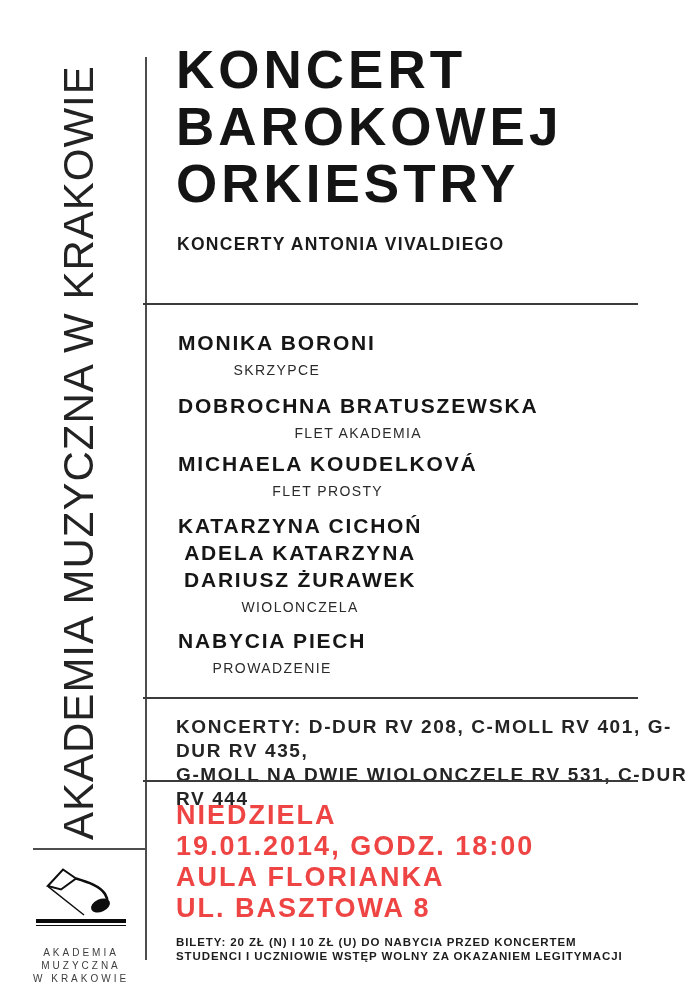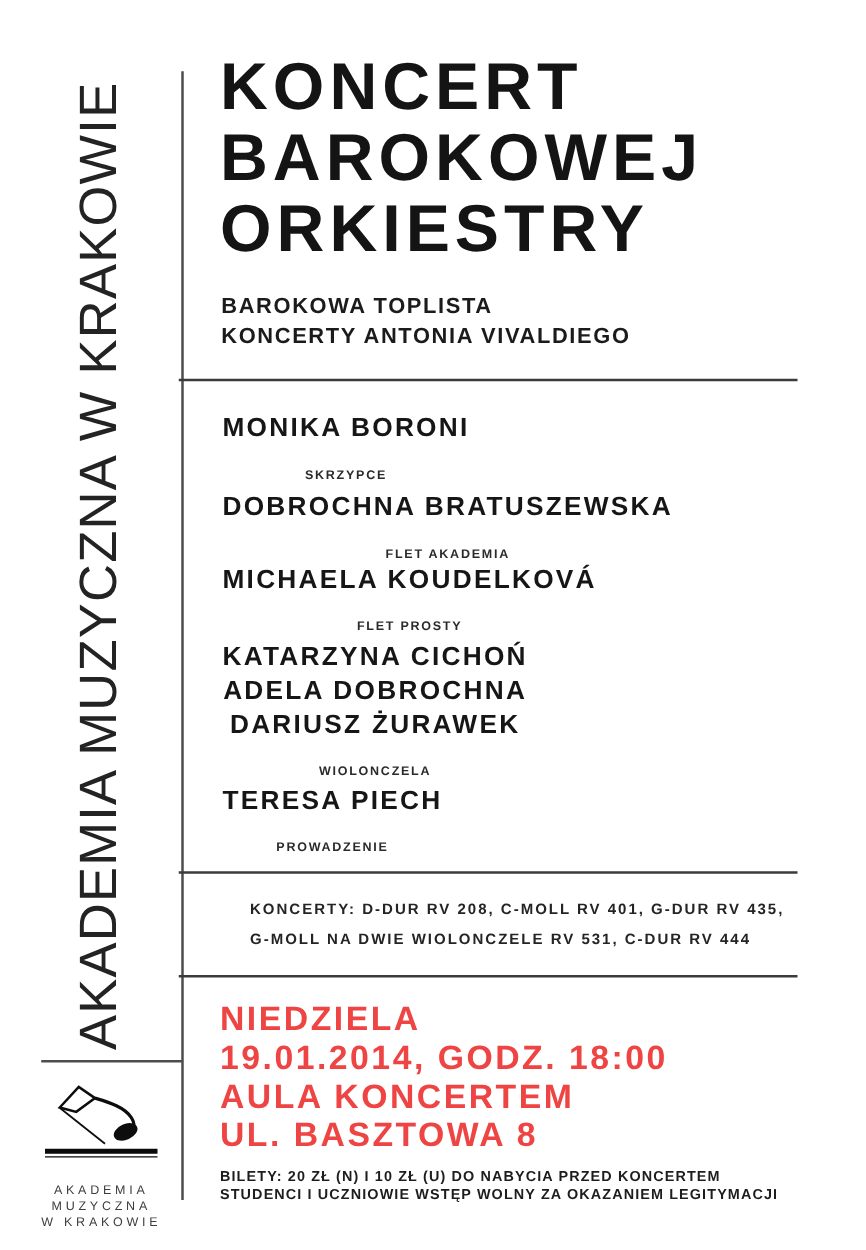--- a/index.html
+++ b/index.html
@@ -30,23 +30,23 @@
     line-height:56px;
   }
 
   
   .title{position:absolute;left:176px;top:41px;font-size:53px;line-height:57px;font-weight:700;letter-spacing:4px;color:#141414;}
   .subtitle{position:absolute;left:177px;top:233px;font-size:17.5px;line-height:23.5px;font-weight:700;letter-spacing:1.3px;color:#1b1b1b;}
 
   .group{position:absolute;left:178px;text-align:center;}
   .g1{top:329px;} .g2{top:392px;} .g3{top:450px;} .g4{top:512px;} .g5{top:627px;}
   .performer-name{font-size:21px;line-height:27px;font-weight:700;letter-spacing:1.8px;color:#161616;}
-  .performer-role{margin-top:16px;font-size:10px;line-height:18px;font-weight:700;letter-spacing:1.4px;color:#2b2b2b;}
+  .performer-role{margin-top:5px;font-size:14px;line-height:18px;font-weight:400;letter-spacing:1.4px;color:#2b2b2b;}
 
-  .program{position:absolute;left:176px;top:715px;font-size:12px;line-height:24px;font-weight:700;letter-spacing:1.6px;color:#242424;margin-left:24px;}
+  .program{position:absolute;left:176px;top:715px;font-size:19px;line-height:24px;font-weight:700;letter-spacing:1.6px;color:#242424;}
   .event{position:absolute;left:176px;top:800px;font-size:27px;line-height:31px;font-weight:700;letter-spacing:2px;color:#ef4444;}
   .tickets{position:absolute;left:176px;top:936px;font-size:11.5px;line-height:13.8px;font-weight:700;letter-spacing:0.9px;color:#1d1d1d;}
 
   
   .logo{position:absolute;left:33px;top:866px;width:96px;}
   .logo-glyph{position:absolute;left:13px;top:0;}
   .logo-rule-thick{position:absolute;left:3px;top:53px;width:90px;height:3.5px;background:#0a0a0a;}
   .logo-rule-thin{position:absolute;left:3px;top:59px;width:90px;height:1.4px;background:#0a0a0a;}
   .logo-text{position:absolute;left:0;top:81px;width:96px;text-align:center;font-size:10px;line-height:12.8px;font-weight:400;letter-spacing:3px;color:#3d3d3d;white-space:nowrap;}
 </style>
@@ -62,21 +62,20 @@
     <div class="v-text">AKADEMIA MUZYCZNA W KRAKOWIE</div>
   </div>
 
   <div class="title">
     <div>KONCERT</div>
     <div>BAROKOWEJ</div>
     <div>ORKIESTRY</div>
   </div>
 
   <div class="subtitle">
-    <div>BAROKOWA TOPLISTA</div>
     <div>KONCERTY ANTONIA VIVALDIEGO</div>
   </div>
 
   <div class="sep sep1"></div>
 
   <div class="group g1">
     <div class="performer-name">MONIKA BORONI</div>
     <div class="performer-role">SKRZYPCE</div>
   </div>
 
@@ -85,43 +84,43 @@
     <div class="performer-role">FLET AKADEMIA</div>
   </div>
 
   <div class="group g3">
     <div class="performer-name">MICHAELA KOUDELKOVÁ</div>
     <div class="performer-role">FLET PROSTY</div>
   </div>
 
   <div class="group g4">
     <div class="performer-name">KATARZYNA CICHOŃ</div>
-    <div class="performer-name">ADELA DOBROCHNA</div>
+    <div class="performer-name">ADELA KATARZYNA</div>
     <div class="performer-name">DARIUSZ ŻURAWEK</div>
     <div class="performer-role">WIOLONCZELA</div>
   </div>
 
   <div class="group g5">
-    <div class="performer-name">TERESA PIECH</div>
+    <div class="performer-name">NABYCIA PIECH</div>
     <div class="performer-role">PROWADZENIE</div>
   </div>
 
   <div class="sep sep2"></div>
 
   <div class="program">
     <div>KONCERTY: D-DUR RV 208, C-MOLL RV 401, G-DUR RV 435,</div>
     <div>G-MOLL NA DWIE WIOLONCZELE RV 531, C-DUR RV 444</div>
   </div>
 
   <div class="sep sep3"></div>
 
   <div class="event">
     <div>NIEDZIELA</div>
     <div>19.01.2014, GODZ. 18:00</div>
-    <div>AULA KONCERTEM</div>
+    <div>AULA FLORIANKA</div>
     <div>UL. BASZTOWA 8</div>
   </div>
 
   <div class="tickets">
     <div>BILETY: 20 ZŁ (N) I 10 ZŁ (U) DO NABYCIA PRZED KONCERTEM</div>
     <div>STUDENCI I UCZNIOWIE WSTĘP WOLNY ZA OKAZANIEM LEGITYMACJI</div>
   </div>
 
   <div class="logo">
     <svg class="logo-glyph" width="72" height="50" viewBox="0 0 70 50" xmlns="http://www.w3.org/2000/svg">

